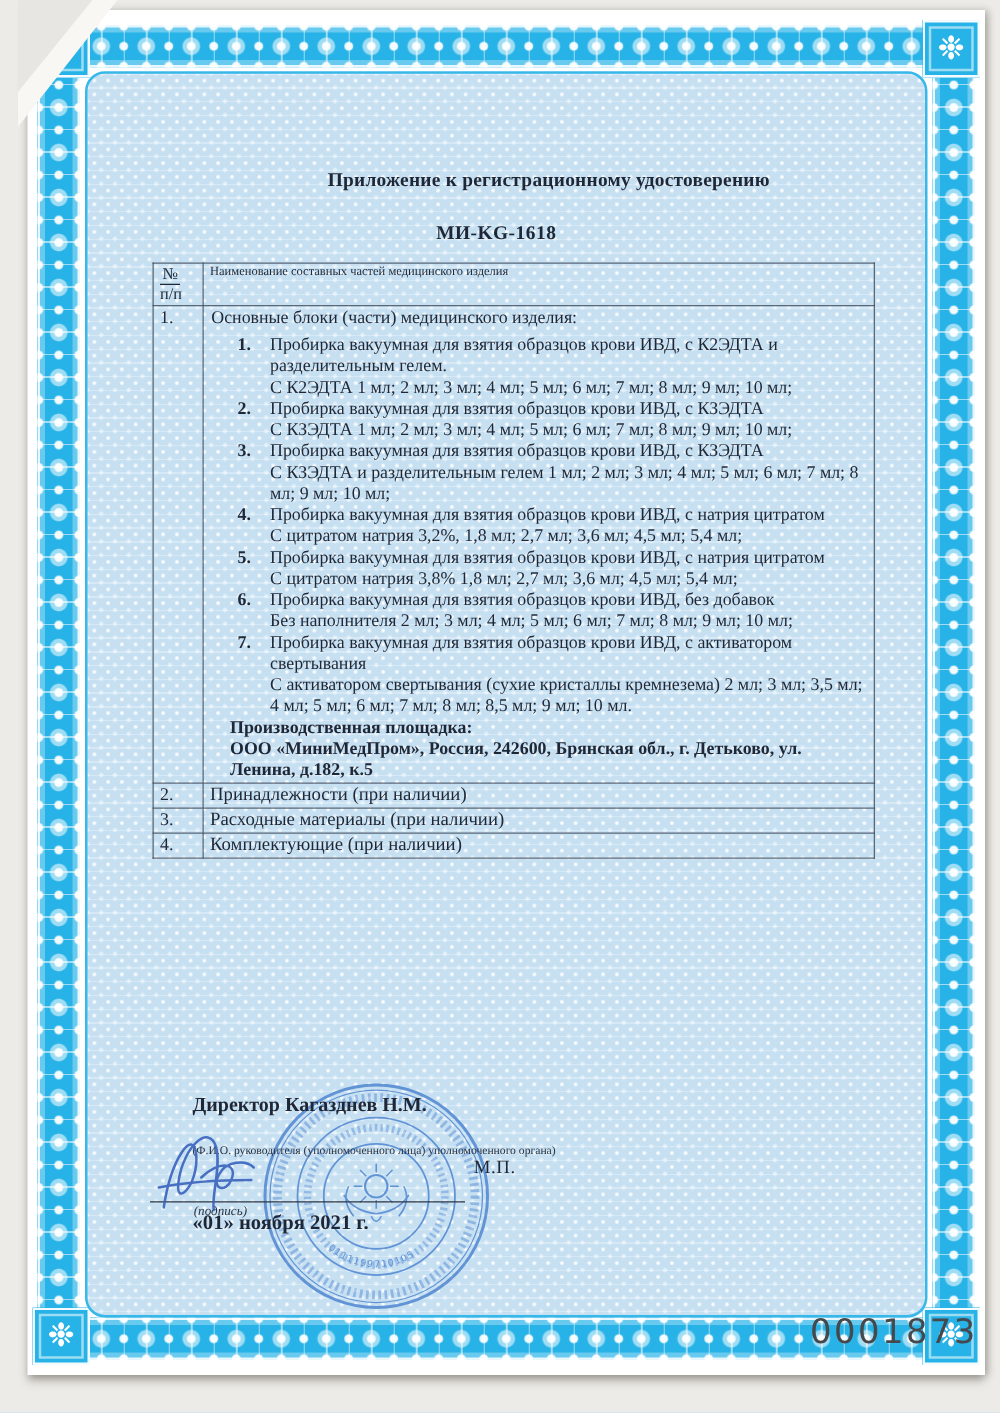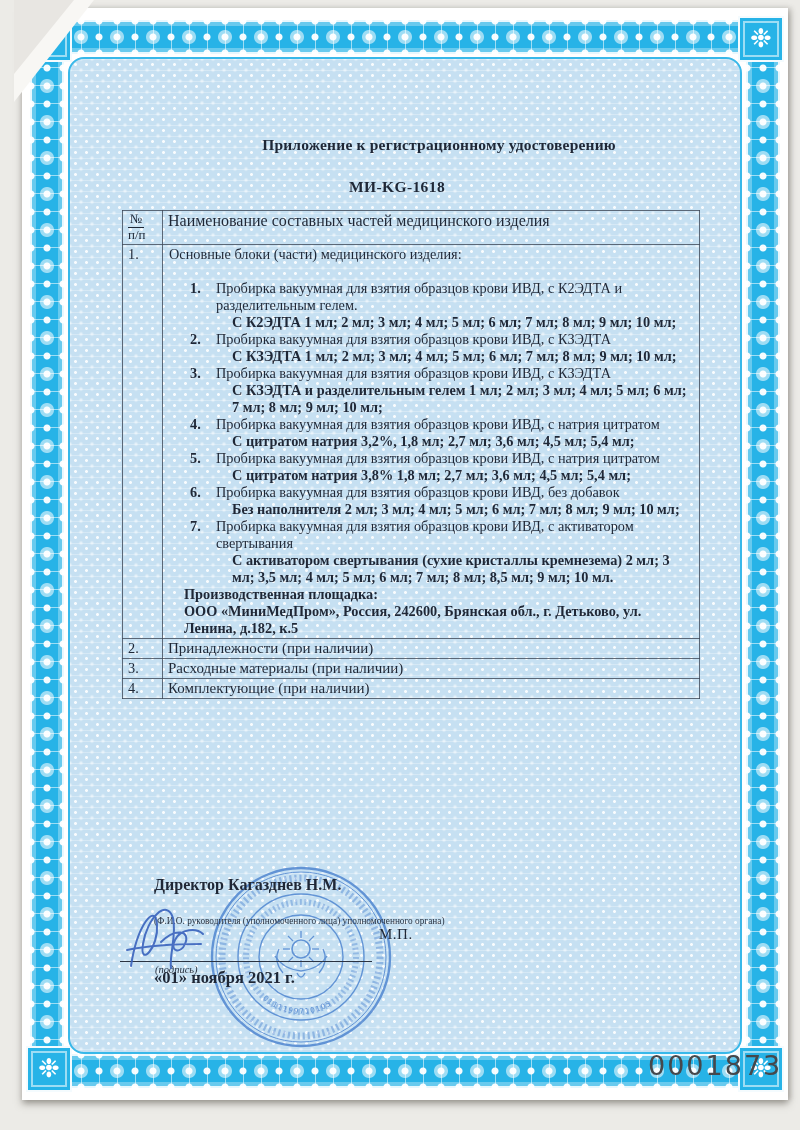--- a/index.html
+++ b/index.html
@@ -66,28 +66,28 @@
     border-collapse:collapse;table-layout:fixed;
     font-size:14.3px;color:#1f2736;
   }
   table.main td,table.main th{
     border:1px solid rgba(62,72,88,.8);
     padding:1px 5px;vertical-align:top;text-align:left;font-weight:normal;
   }
   col.c1{width:40px;}
   th.hdr-num{text-align:center;font-size:13px;line-height:1.15;vertical-align:middle;}
   th.hdr-num .no{display:inline-block;border-bottom:1px solid #1f2736;padding:0 2px;}
-  th.hdr-name{text-align:center;font-weight:bold;font-size:16px;vertical-align:middle;padding:6px 4px;margin-left:44px;}
+  th.hdr-name{text-align:center;font-weight:bold;font-size:10px;vertical-align:middle;padding:6px 4px;margin-left:44px;}
   td.rownum{text-align:left;padding-left:8px;}
-  .intro{margin:0 0 17px 1px;}
+  .intro{margin:0 0 5px 1px;}
   .li{display:flex;margin-left:22px;}
   .li-num{width:26px;flex:0 0 26px;font-weight:bold;}
   .li-body{flex:1;max-width:478px;}
   .li-title{font-weight:normal;}
-  .li-spec{font-weight:bold;margin-left:16px;}
+  .li-spec{font-weight:normal;}
   .prod{font-weight:bold;margin-left:16px;max-width:524px;}
   td.small-label{font-size:15px;padding-top:0;}
 
   .director{left:98px;top:868px;font-weight:bold;font-size:16px;}
   .director-caption{left:98px;top:908px;font-size:9.3px;color:#2a3342;}
   .sig-line{left:98px;top:953px;width:218px;border-top:1.2px solid #2a3342;height:0;}
   .sig-caption{left:99px;top:956px;font-style:italic;font-size:10.5px;color:#2a3342;}
   .mp{left:323px;top:918px;font-size:15px;letter-spacing:.5px;}
   .date-line{left:98px;top:958px;font-weight:bold;font-size:16.5px;top:960px;}
   .serial{left:592px;top:1019px;font-family:"DejaVu Sans","Liberation Sans",sans-serif;font-size:27px;color:#45484c;letter-spacing:2px;font-weight:normal;margin-top:23px;}

